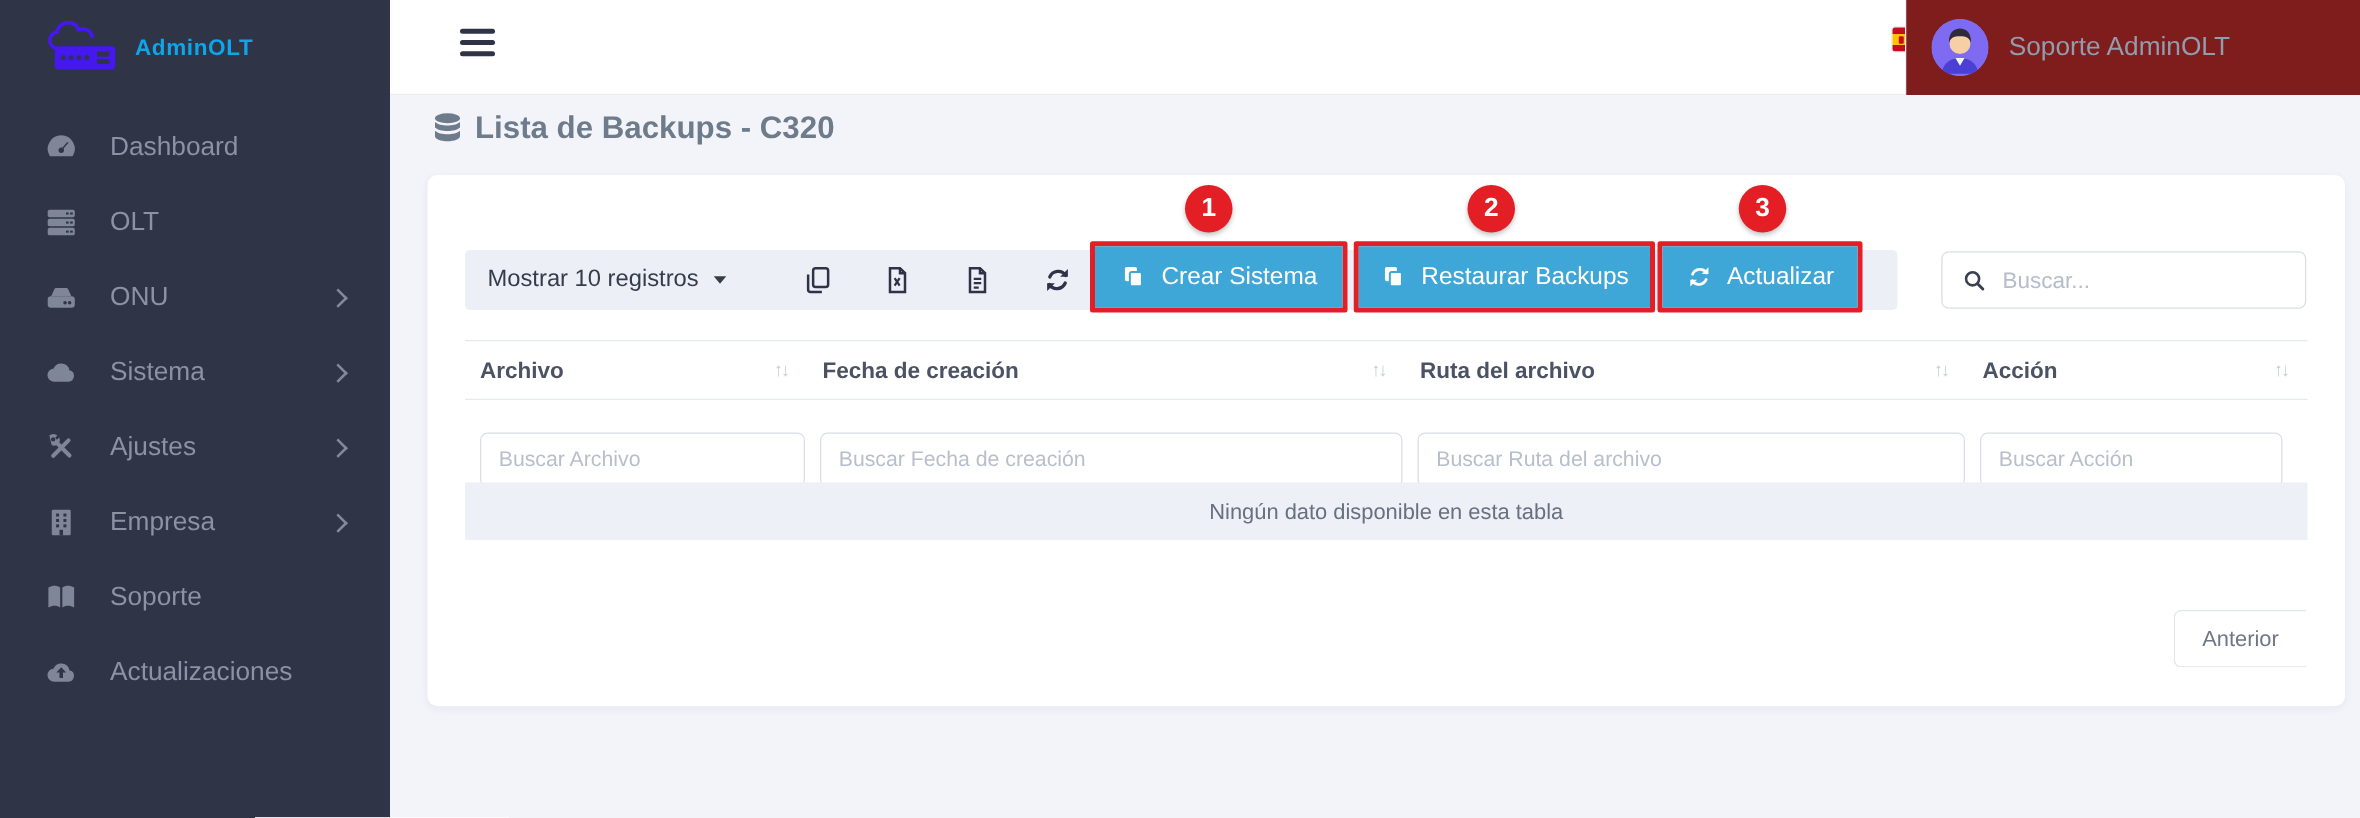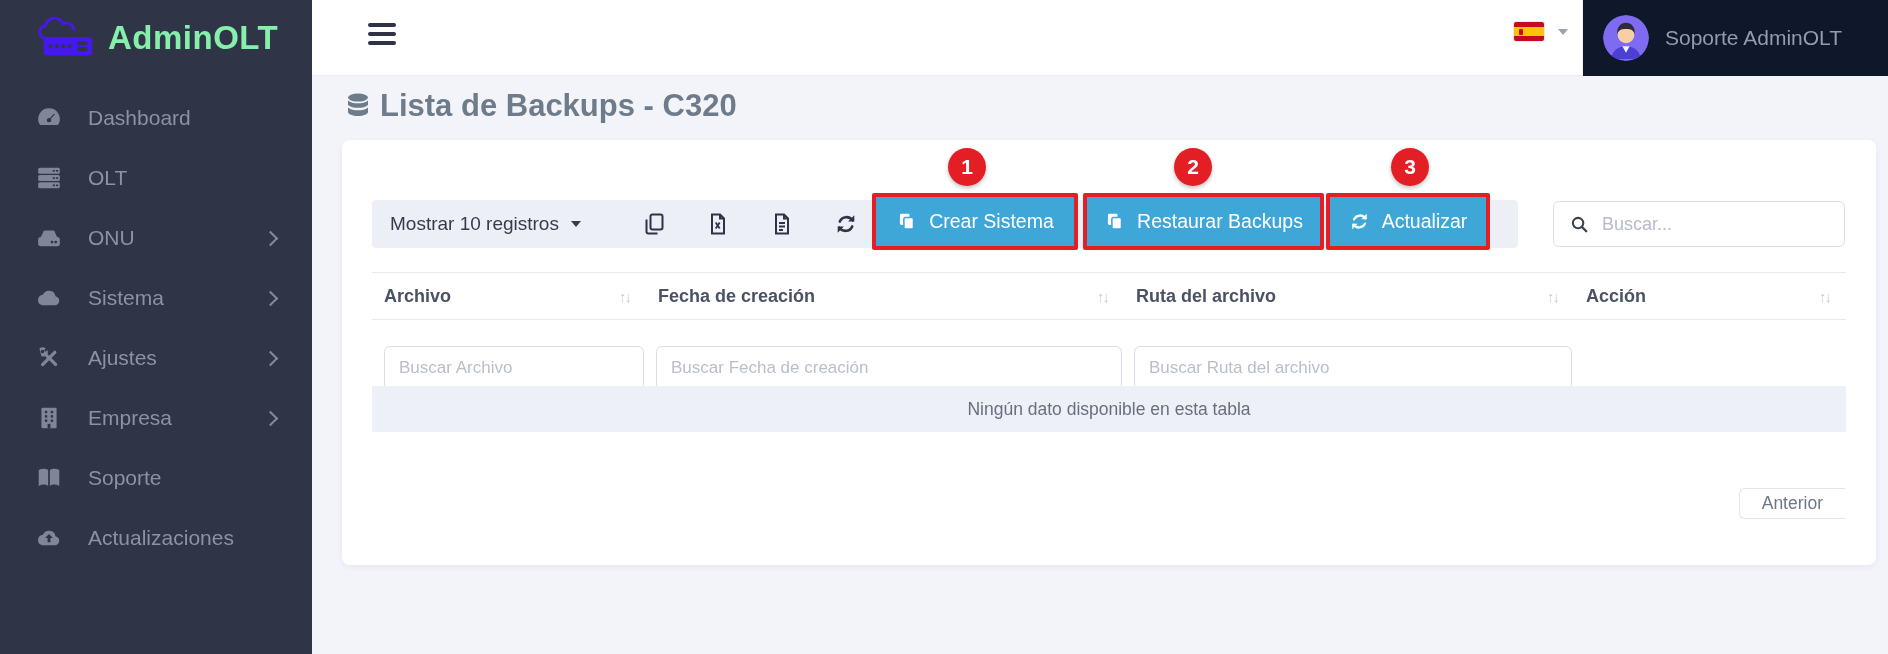--- a/index.html
+++ b/index.html
@@ -3,43 +3,43 @@
 <meta charset="utf-8">
 <style>
   * { margin:0; padding:0; box-sizing:border-box; }
   body { font-family:"Liberation Sans","DejaVu Sans",sans-serif; }
   .screen { position:relative; width:1888px; height:654px; background:#f3f4fa; overflow:hidden; }
 
   
   .sidebar { position:absolute; left:0; top:0; width:312px; height:654px; background:#2f3447; z-index:5; }
   .brand { height:76px; display:flex; align-items:center; padding-left:36px; }
   .brand-logo { width:62px; height:46px; margin-right:10px; }
-  .brand-name { color:#86efac; font-size:33px; font-weight:bold; letter-spacing:.5px; }
+  .brand-name { color:#0ea5e9; font-size:18px; font-weight:bold; letter-spacing:.5px; }
   .nav { padding-top:12px; }
   .nav-item { height:60px; display:flex; align-items:center; padding:0 36px; color:#8b92a3; font-size:21px; cursor:pointer; }
   .nav-item .nico { width:30px; height:26px; margin-right:22px; color:#7e8697; flex:0 0 30px; display:flex; align-items:center; }
   .nav-item svg { width:26px; height:26px; }
   .chev { margin-left:auto; width:11px; height:11px; border-top:2.4px solid #828a9b; border-right:2.4px solid #828a9b; transform:rotate(45deg); }
 
   
   .topbar { position:absolute; left:312px; top:0; right:0; height:76px; background:#ffffff; border-bottom:1px solid #ececf2; z-index:4; }
   .hamburger { position:absolute; left:56px; top:23px; width:28px; cursor:pointer; }
   .hamburger div { height:4px; background:#2e3347; border-radius:2px; margin-bottom:5px; }
   .lang { position:absolute; right:320px; top:22px; display:flex; align-items:center; cursor:pointer; }
   .flag { width:30px; height:19px; border-radius:2px; background:linear-gradient(#c60b1e 0 26%, #ffc400 26% 74%, #c60b1e 74% 100%); box-shadow:0 0 0 1px #e8e8ee; position:relative; }
   .flag::after { content:""; position:absolute; left:5px; top:7px; width:4px; height:6px; background:#c60b1e; border-radius:1px; }
   .caret { width:0; height:0; border-left:5px solid transparent; border-right:5px solid transparent; border-top:6px solid #9aa2b1; margin-left:14px; }
-  .userbox { position:absolute; right:0; top:0; width:306px; height:76px; background:#0f172a; border-left:1px solid #edeef4; display:flex; align-items:center; padding-left:20px; cursor:pointer;margin-left:32px; }
+  .userbox { position:absolute; right:0; top:0; width:364px; height:76px; background:#7f1d1d; border-left:1px solid #edeef4; display:flex; align-items:center; padding-left:20px; cursor:pointer;margin-left:32px; }
   .avatar { width:46px; height:46px; border-radius:50%; overflow:hidden; flex:0 0 46px; }
   .username { margin-left:16px; color:#929cad; font-size:21px; }
 
   
   .page-title { position:absolute; left:346px; top:88px; display:flex; align-items:center; color:#6e7b8b; z-index:2; }
   .page-title svg { width:24px; height:26px; margin-right:10px; }
-  .page-title span { font-size:31px; font-weight:bold; }
+  .page-title span { font-size:25px; font-weight:bold; }
 
   .card { position:absolute; left:342px; top:140px; width:1534px; height:425px; background:#ffffff; border-radius:8px; box-shadow:0 2px 6px rgba(70,70,120,.07); z-index:2; }
 
   .strip { position:absolute; left:30px; top:60px; width:1146px; height:48px; background:#edeff7; border-radius:4px; }
   .length-menu { position:absolute; left:48px; top:60px; height:48px; display:flex; align-items:center; color:#353c4c; font-size:19px; cursor:pointer; }
   .length-menu .caret { border-top-color:#353c4c; margin-left:12px; }
   .tool-icons { position:absolute; left:260px; top:60px; height:48px; display:flex; align-items:center; color:#2e3347; }
   .tool-icons .tico { width:24px; height:24px; margin-left:40px; cursor:pointer; display:flex; }
   .tool-icons svg { width:24px; height:24px; }
   .tool-icons .caret { border-top-color:#2e3347; margin-left:10px; }
@@ -67,21 +67,21 @@
   .fcell { padding-left:12px; }
   .fcell input { height:44px; border:1px solid #d9dde5; border-radius:6px; padding:0 14px; font-size:17px; font-family:inherit; color:#555e6d; outline:none; width:100%; }
   .fcell input::placeholder { color:#b8bfcb; }
   .f1 { width:272px; } .f2 { width:478px; } .f3 { width:450px; } .f4 { width:254px; }
 
   .empty-row { position:absolute; left:30px; top:246px; width:1474px; height:46px; background:#eef0f8; display:flex; align-items:center; justify-content:center; color:#686f7e; font-size:17.5px; }
 
   .info { position:absolute; left:30px; top:314px; color:#5a6472; font-size:18px; font-weight:600; }
 
   .pager { position:absolute; right:31px; top:348px; display:flex; }
-  .page-btn { height:31px; background:#fff; border:1px solid #e2e5eb; color:#6e7786; font-size:17.5px; font-family:inherit; padding:0 22px; cursor:pointer; }
+  .page-btn { height:46px; background:#fff; border:1px solid #e2e5eb; color:#6e7786; font-size:17.5px; font-family:inherit; padding:0 22px; cursor:pointer; }
   .page-btn.prev { border-radius:6px 0 0 6px; border-right:none; }
   .page-btn.next { border-radius:0 6px 6px 0; }
 </style>
 </head>
 <body>
 
 <div class="screen">
 
   <aside class="sidebar">
     <div class="brand">
@@ -338,20 +338,21 @@
       <div class="th c4">
         <span>Acción</span>
         <span class="sort">↑↓</span>
       </div>
     </div>
 
     <div class="filters">
       <div class="fcell f1"><input type="text" placeholder="Buscar Archivo" style=""></div>
       <div class="fcell f2"><input type="text" placeholder="Buscar Fecha de creación" style=""></div>
       <div class="fcell f3"><input type="text" placeholder="Buscar Ruta del archivo" style=""></div>
+      <div class="fcell f4"><input type="text" placeholder="Buscar Acción" style=""></div>
     </div>
 
     <div class="empty-row">
       <span>Ningún dato disponible en esta tabla</span>
     </div>
 
 
     <div class="pager">
       <button class="page-btn prev">Anterior</button>
     </div>

